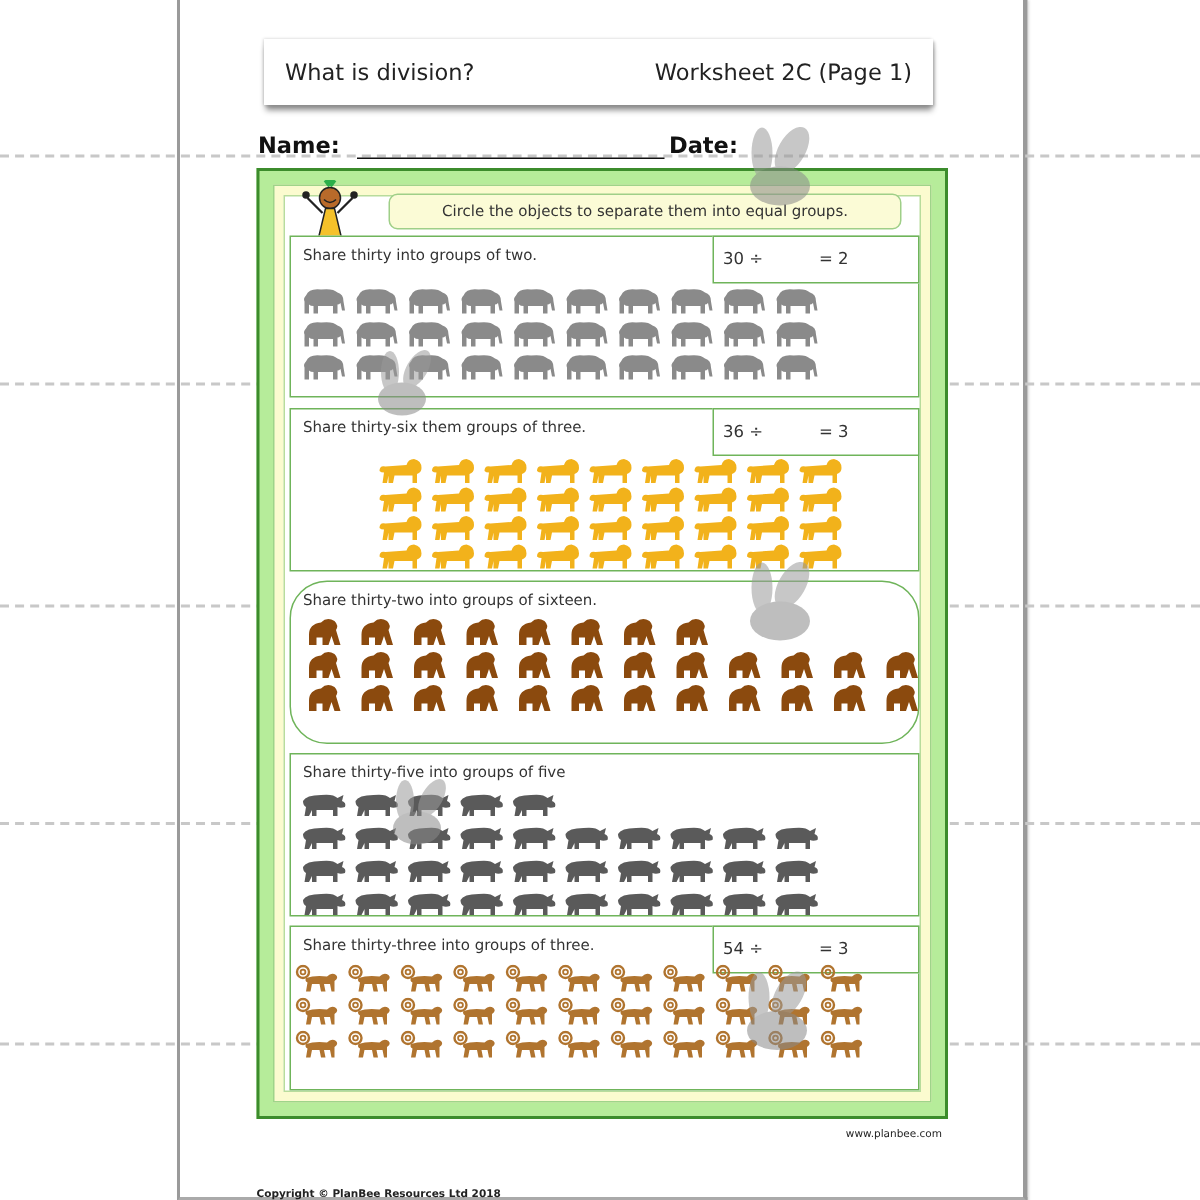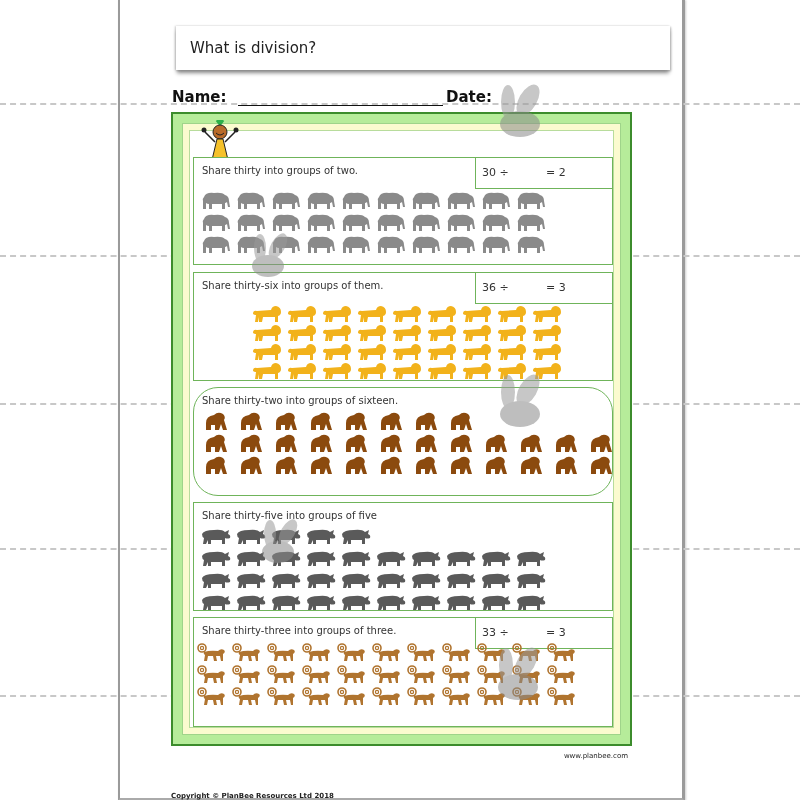--- a/index.html
+++ b/index.html
@@ -1,21 +1,21 @@
 <!DOCTYPE html>
 <html><head>
 <meta charset="utf-8">
 <style>
   html, body { margin:0; padding:0; }
   body { width:800px; height:800px; background:#ffffff; position:relative; overflow:hidden;
          font-family:"DejaVu Sans", sans-serif; }
   .page { position:absolute; left:118px; top:0; width:562px; height:798px; background:#fff;
           border-left:2px solid #9a9a9a; border-right:3px solid #9a9a9a; border-bottom:3px solid #aaa;
           box-shadow: 1px 0 2px rgba(0,0,0,0.2); }
-  .title-bar { position:absolute; left:176px; top:26px; width:494px; height:44px; background:#fff;
+  .title-bar { position:absolute; left:176px; top:26px; width:446px; height:44px; background:#fff;
                box-shadow: 0 4px 4px -1px #8a8a8a, 1px 1px 2px #bbb, -1px 0 2px #ccc;
                display:flex; align-items:center; justify-content:space-between; padding:0 14px; box-sizing:border-box;
                font-size:15px; color:#222; }
   .name-line { position:absolute; top:88px; left:172px; font-weight:bold; font-size:15px; color:#111; }
   .name-line .blank { display:inline-block; border-bottom:1.5px solid #111; vertical-align:bottom; height:14px; }
   .date-line { position:absolute; top:88px; left:446px; font-weight:bold; font-size:15px; color:#111; }
   .frame { position:absolute; left:171px; top:112px; width:461px; height:634px; box-sizing:border-box;
            border:2px solid #3c8c2c; background:#b6ec9a; }
   .frame-inner { position:absolute; left:9px; top:9px; right:9px; bottom:9px; border:1px solid #9fd48a; background:#fbfbcf; }
   .frame-inner2 { position:absolute; left:6px; top:6px; right:6px; bottom:6px; border:1px solid #b8dc9c; background:#fff; }
@@ -44,20 +44,21 @@
 <div class="page"></div>
 
 <div class="dashes" style="left:0;top:103px;width:800px;"></div>
 <div class="dashes" style="left:0;top:255px;width:800px;"></div>
 <div class="dashes" style="left:0;top:403px;width:800px;"></div>
 <div class="dashes" style="left:0;top:548px;width:800px;"></div>
 <div class="dashes" style="left:0;top:695px;width:800px;"></div>
 
 <div class="title-bar">
   <span>What is division?</span>
+  <span>Worksheet 2C (Page 1)</span>
 </div>
 
 <div class="name-line">
   <span>Name:</span>
   <span class="blank" style="width:205px;margin-left:6px;"></span>
 </div>
 <div class="date-line">
   <span>Date:</span>
   <span class="blank" style="width:138px;margin-left:4px;"></span>
 </div>
@@ -70,20 +71,21 @@
   <svg class="mascot" viewBox="0 0 46 42">
     <path d="M23 4 l-3 -4 M23 4 l0 -4 M23 4 l3 -4" stroke="#2bb04a" stroke-width="3"></path>
     <circle cx="23" cy="12" r="7" fill="#b86a2a" stroke="#222" stroke-width="1"></circle>
     <path d="M19 13 q4 4 8 0" stroke="#222" fill="none" stroke-width="1"></path>
     <path d="M15 40 L20 19 L26 19 L31 40 Z" fill="#f5c12a" stroke="#222" stroke-width="1"></path>
     <path d="M18 22 L8 12 M28 22 L38 12" stroke="#222" stroke-width="1.5"></path>
     <circle cx="7" cy="10" r="2.5" fill="#222"></circle>
       <circle cx="39" cy="10" r="2.5" fill="#222"></circle>
   </svg>
 
+  <div class="instruction">Circle the objects to separate them into equal groups.</div>
 
   <div class="section" style="top:43px;height:108px;">
     <div class="prompt">Share thirty into groups of two.</div>
     <div class="eq">
       <span class="lhs">30 ÷</span>
       <span class="rhs">= 2</span>
     </div>
     <div class="grid" style="left:4px;top:32px;">
         <div class="row">
           <span class="animal">
@@ -238,21 +240,21 @@
           <span class="animal">
             <svg viewBox="0 0 32 20">
               <path d="M4 6 Q6 1 14 2 Q22 1 25 4 Q29 5 29 10 L30 16 L28 16 L27 11 Q26 12 25 12 L25 18 L22 18 L22 13 L12 13 L12 18 L9 18 L9 13 Q7 13 6 12 L6 18 L3 18 L3 10 Q2 8 4 6 Z" fill="#8a8a8a"></path>
             </svg>
           </span>
         </div>
       </div>
   </div>
 
   <div class="section" style="top:158px;height:109px;">
-    <div class="prompt">Share thirty-six into groups of them.</div>
+    <div class="prompt">Share thirty-six them groups of three.</div>
     <div class="eq">
       <span class="lhs">36 ÷</span>
       <span class="rhs">= 3</span>
     </div>
     <div class="grid" style="left:55px;top:30px;">
         <div class="row" style="height: 19px;">
           <span class="animal">
             <svg viewBox="0 0 32 20">
               <path d="M2 10 Q2 6 6 7 L20 6 Q21 2 25 2 Q30 3 30 8 Q30 11 27 12 L27 18 L24 18 L24 13 L12 13 L11 18 L8 18 L8 13 L7 18 L4 18 L5 11 Q3 11 2 10 Z" fill="#f2b21b"></path>
             </svg>
@@ -799,21 +801,21 @@
               <path d="M2 8 Q4 4 14 4 Q22 3 25 6 L29 4 L28 8 Q31 9 30 12 Q27 13 25 12 L25 18 L22 18 L22 14 L11 14 L11 18 L8 18 L8 14 L6 18 L3 18 L4 12 Q2 11 2 8 Z" fill="#5a5a5a"></path>
             </svg>
           </span>
         </div>
       </div>
   </div>
 
   <div class="section" style="top:503px;height:110px;">
     <div class="prompt">Share thirty-three into groups of three.</div>
     <div class="eq">
-      <span class="lhs">33 ÷</span>
+      <span class="lhs">54 ÷</span>
       <span class="rhs">= 3</span>
     </div>
     <div class="grid" style="left:0px;top:24px;">
         <div class="row">
           <span class="animal">
             <svg viewBox="0 0 32 20">
               <circle cx="6" cy="5" r="4" fill="none" stroke="#b0742f" stroke-width="1.6"></circle>
               <circle cx="6" cy="5" r="1.6" fill="none" stroke="#b0742f" stroke-width="1.2"></circle>
               <path d="M8 9 Q14 7 22 8 Q25 5 28 7 Q30 9 27 11 L27 18 L25 18 L24 13 L20 13 L21 18 L18 18 L17 13 L12 13 L11 18 L8 18 L9 12 Q7 11 8 9 Z" fill="#b0742f"></path>
             </svg>

